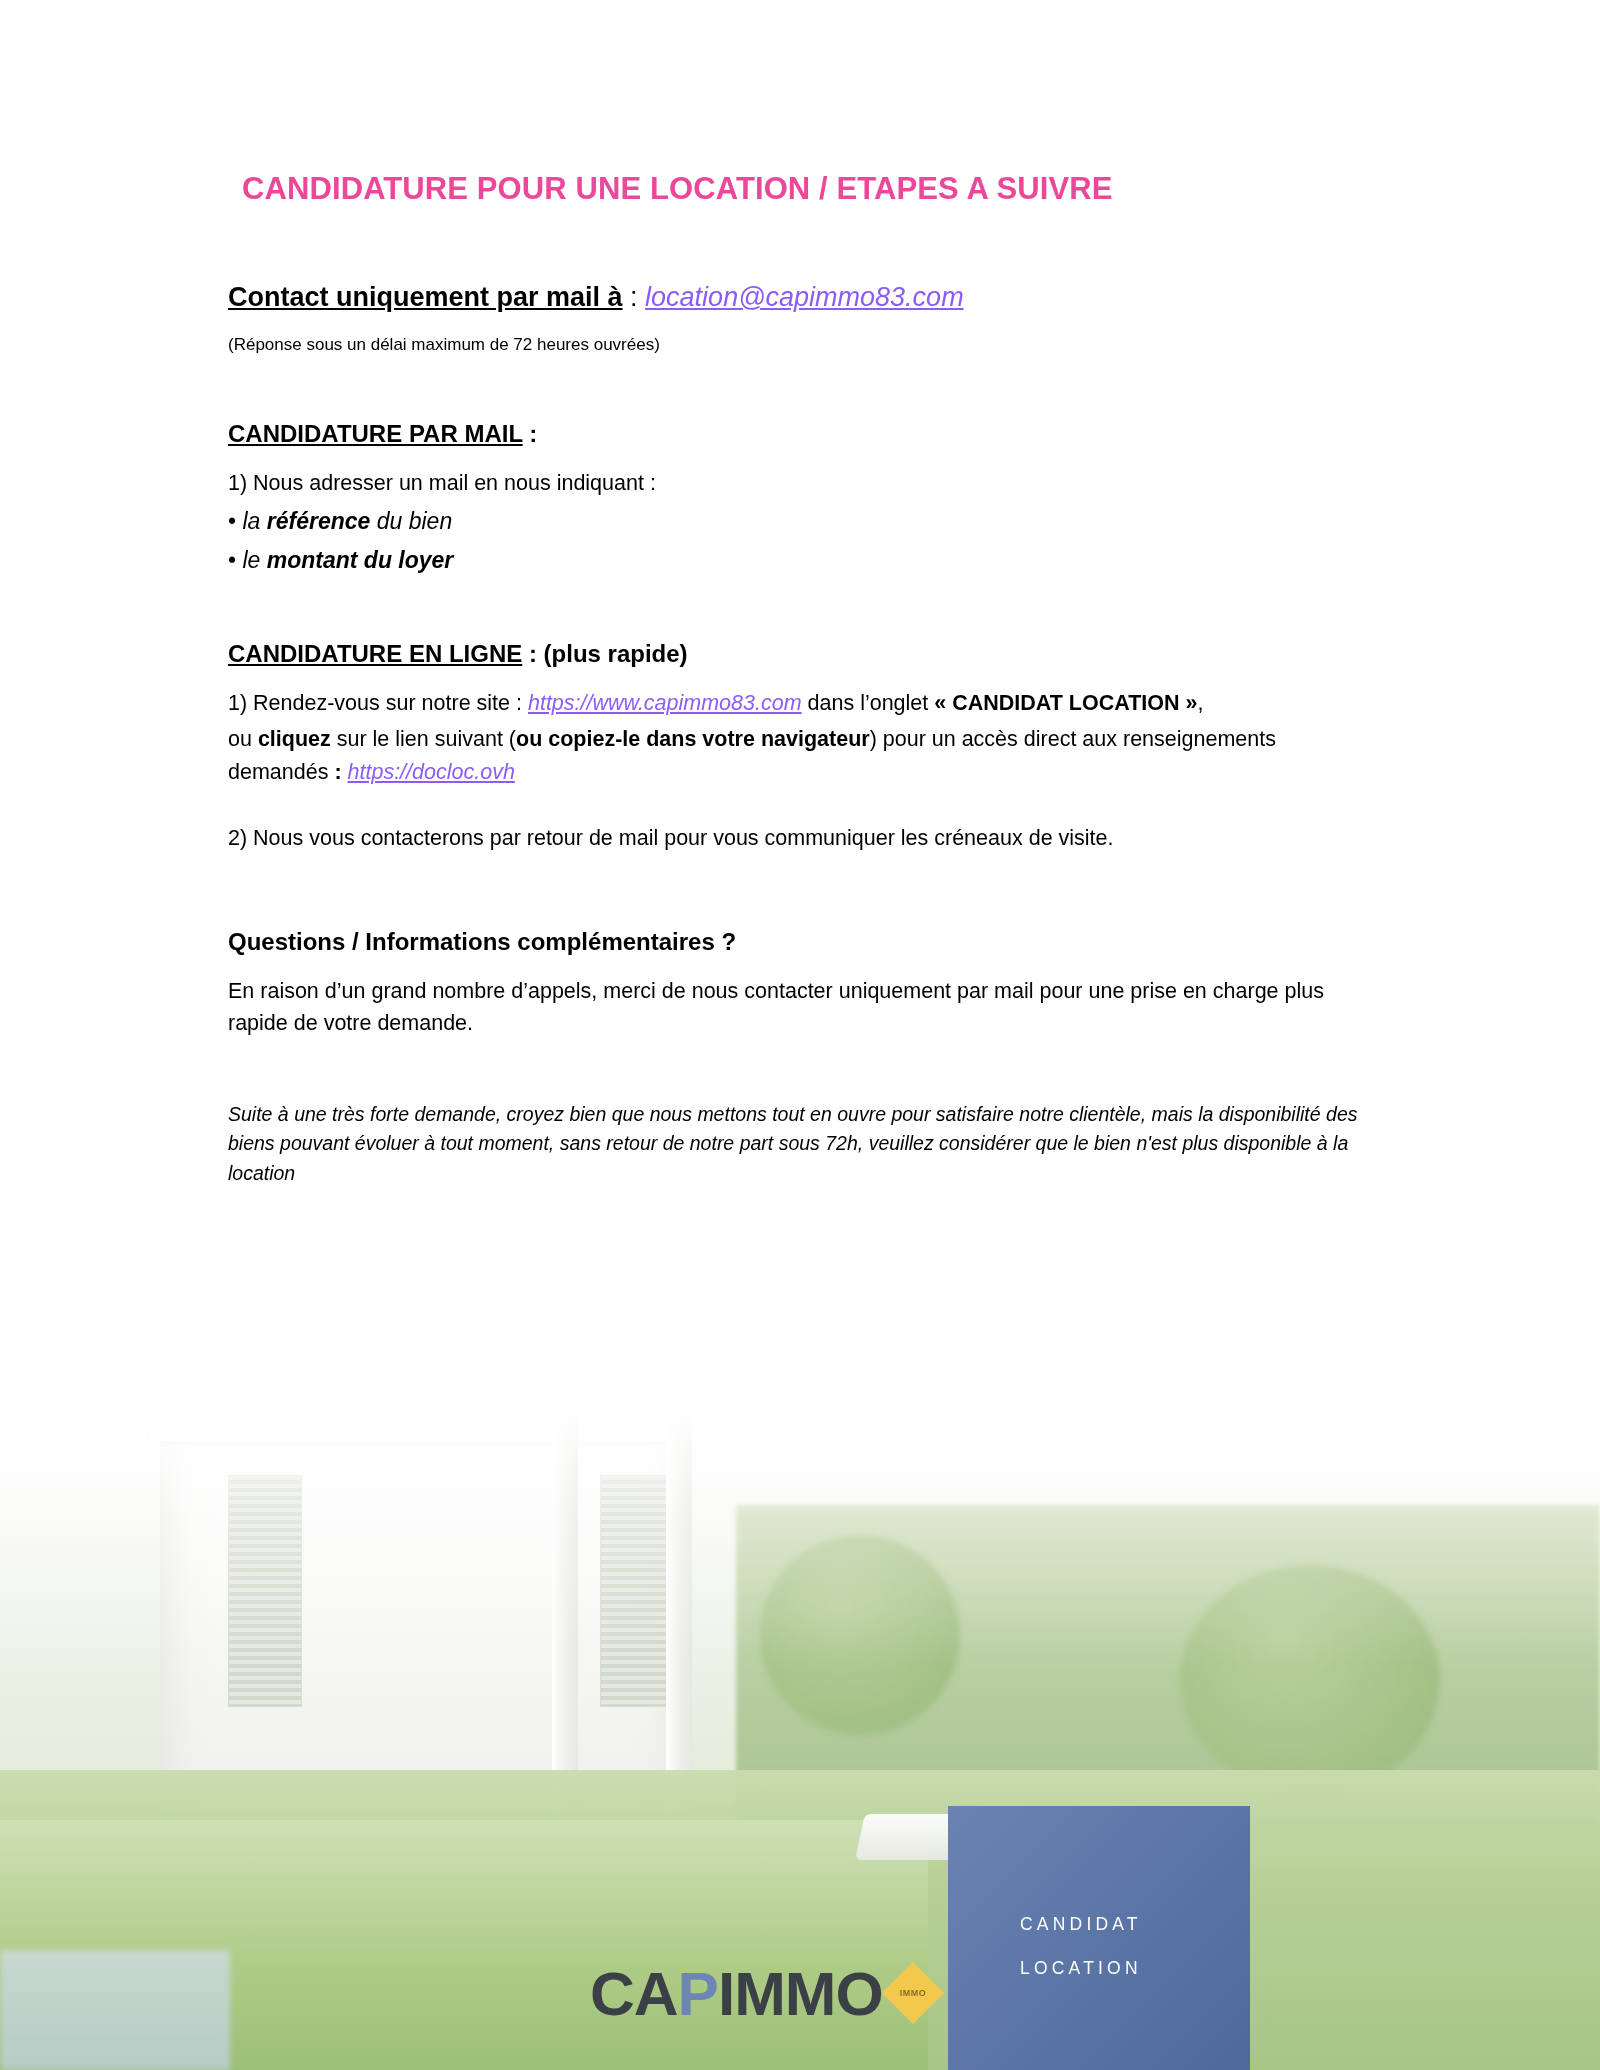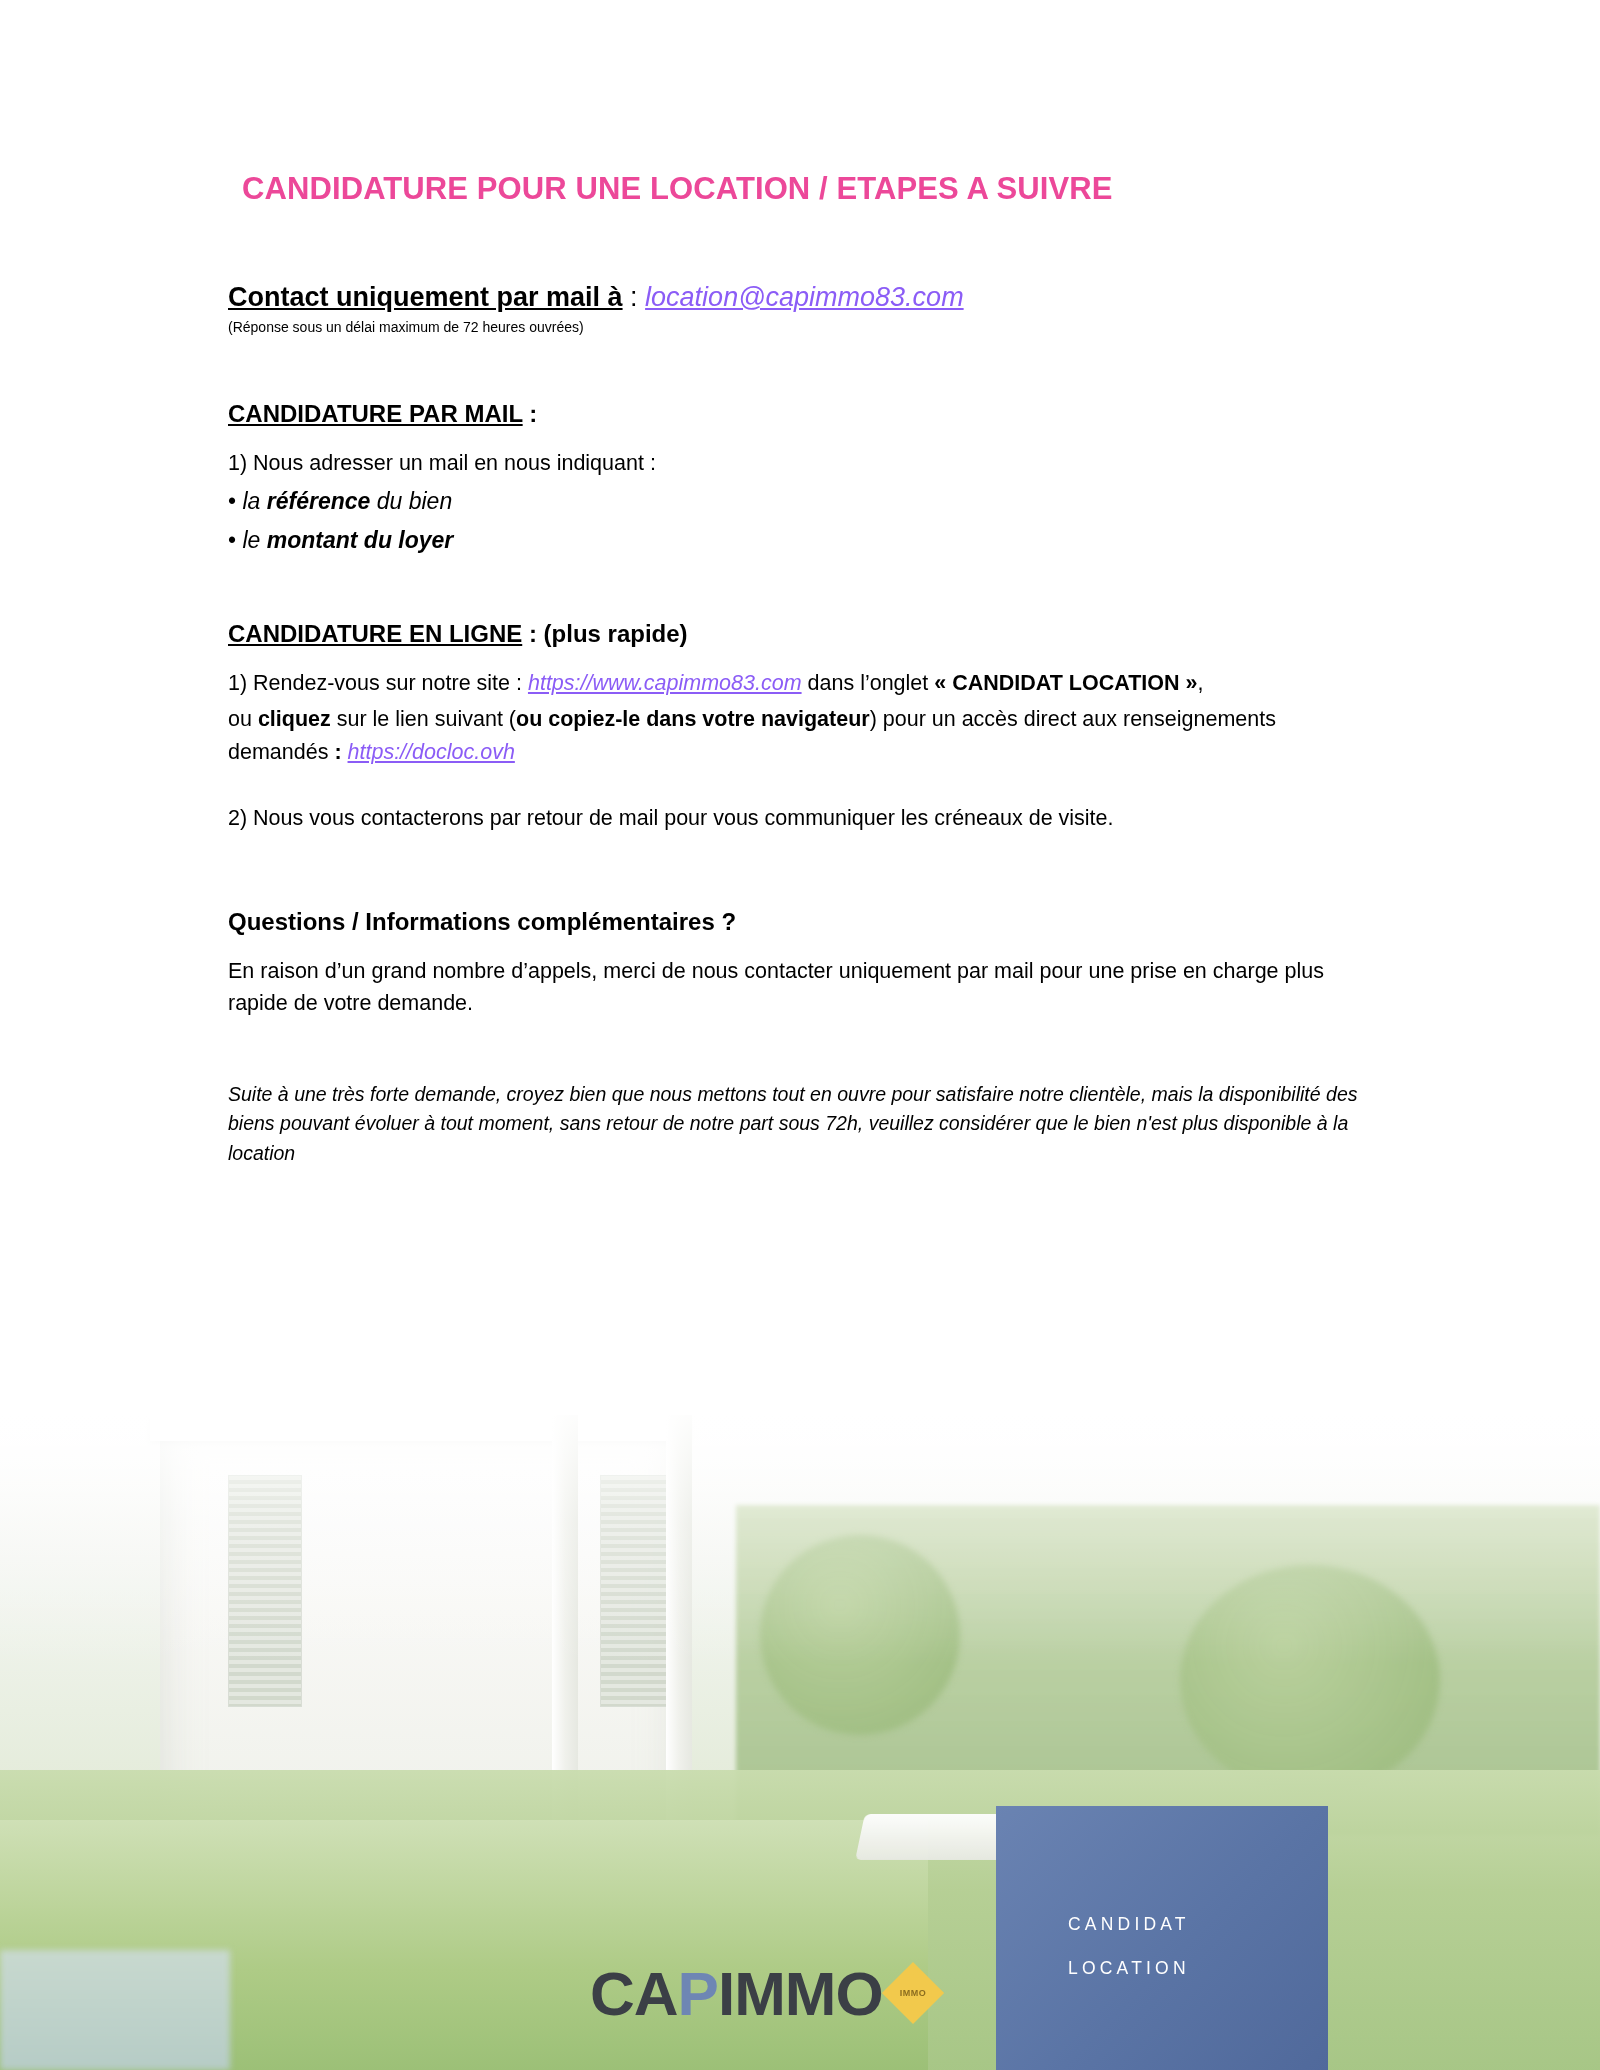--- a/index.html
+++ b/index.html
@@ -136,22 +136,22 @@
     color: #000;
   }
   .contact-line .sep { font-weight: normal; }
   a.mail, a.link {
     color: #8b5cf6;
     text-decoration: underline;
     font-style: italic;
   }
 
   .subnote {
-    font-size: 14px;
-    margin-top: 3px;
+    font-size: 17px;
+    margin-top: 19px;
     line-height: 1.35;
   }
 
   .section-head {
     font-size: 24px;
     font-weight: bold;
     margin-top: 63px;
   }
   .section-head .u { text-decoration: underline; }
 
@@ -180,23 +180,23 @@
   .italic-note {
     font-size: 19.5px;
     font-style: italic;
     line-height: 1.52;
     margin-top: 60px;
   }
 
   
   .badge {
     position: absolute;
-    left: 996px;
+    left: 948px;
     top: 1806px;
-    width: 332px;
+    width: 302px;
     height: 264px;
     background: #5b77a8;
     background: linear-gradient(135deg, #6a83b2 0%, #5a74a5 55%, #50699b 100%);
   }
   .badge .l1, .badge .l2 {
     position: absolute;
     left: 72px;
     color: #ffffff;
     font-size: 17.5px;
     letter-spacing: 4.2px;

